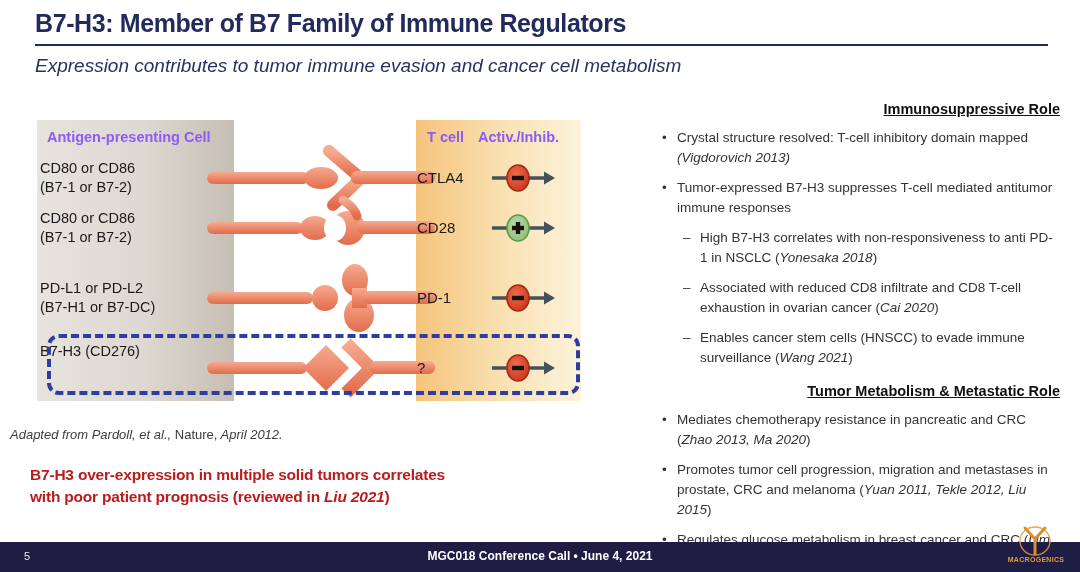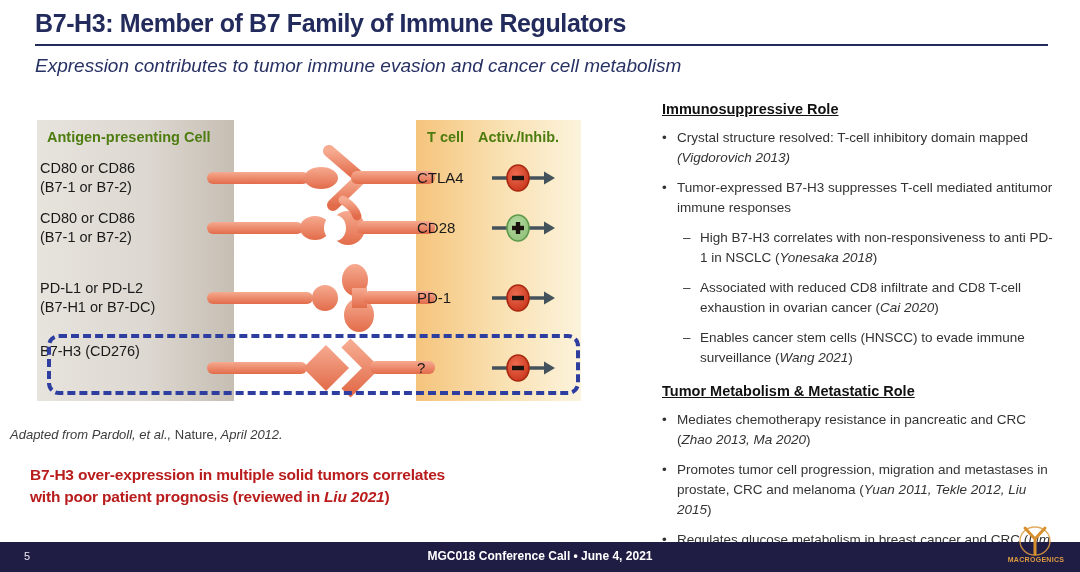--- a/index.html
+++ b/index.html
@@ -11,21 +11,21 @@
          color:#232B5C;letter-spacing:-0.4px;white-space:nowrap;}
   .title-rule{position:absolute;left:35px;top:44px;width:1013px;height:2px;background:#232B5C;}
   .subtitle{position:absolute;left:35px;top:55px;font-size:19px;font-style:italic;
             color:#283163;white-space:nowrap;}
 
   
   .apc-box{position:absolute;left:37px;top:120px;width:197px;height:281px;
            background:linear-gradient(to right,#E7E3DD 0%,#DDD8D1 55%,#C6BEB3 100%);}
   .tcell-box{position:absolute;left:416px;top:120px;width:165px;height:281px;
            background:linear-gradient(to right,#F5C47C 0%,#F9E0B0 50%,#FCF3DC 100%);}
-  .dg-hdr{position:absolute;top:129px;font-size:14.5px;font-weight:bold;color:#4d7c0f;white-space:nowrap;}
+  .dg-hdr{position:absolute;top:129px;font-size:14.5px;font-weight:bold;color:#8b5cf6;white-space:nowrap;}
   .apc-hdr{left:47px;}
   .tcell-hdr{left:427px;}
   .activ-hdr{left:478px;}
 
   .apc-label{position:absolute;left:40px;width:192px;text-align:left;
              font-size:14.5px;color:#1A1A1A;line-height:19px;}
   .receptor-label{position:absolute;left:417px;font-size:15px;color:#1A1A1A;}
   .pair-svg{position:absolute;left:205px;width:230px;height:72px;}
   .signal-svg{position:absolute;left:490px;width:66px;height:34px;}
 
@@ -35,21 +35,21 @@
   .caption{position:absolute;left:10px;top:427px;font-size:13px;color:#3C3C3C;white-space:nowrap;}
   .caption .it{font-style:italic;}
 
   .statement{position:absolute;left:30px;top:464px;width:555px;
              font-size:15.5px;font-weight:bold;color:#b91c1c;line-height:22px;letter-spacing:-0.2px;}
   .statement i{font-style:italic;}
 
   
   .rp{position:absolute;left:662px;top:99px;width:398px;font-size:13.5px;color:#333333;line-height:20px;}
   .rp-heading{font-size:14.5px;font-weight:bold;color:#111111;text-decoration:underline;
-              margin:0 0 9px 0;}
+              margin:0 0 9px 0;text-align:right;}
   .rp-heading.second{margin-top:13px;}
   .li{display:flex;margin-bottom:10px;}
   .li .mk{flex:none;width:15px;}
   .li.l2{margin-left:21px;}
   .li.l2 .mk{width:17px;}
   .li .tx{flex:1;}
   .li .tx i{font-style:italic;}
 
   
   .footer-bar{position:absolute;left:0;top:542px;width:1080px;height:30px;background:#201D45;}

